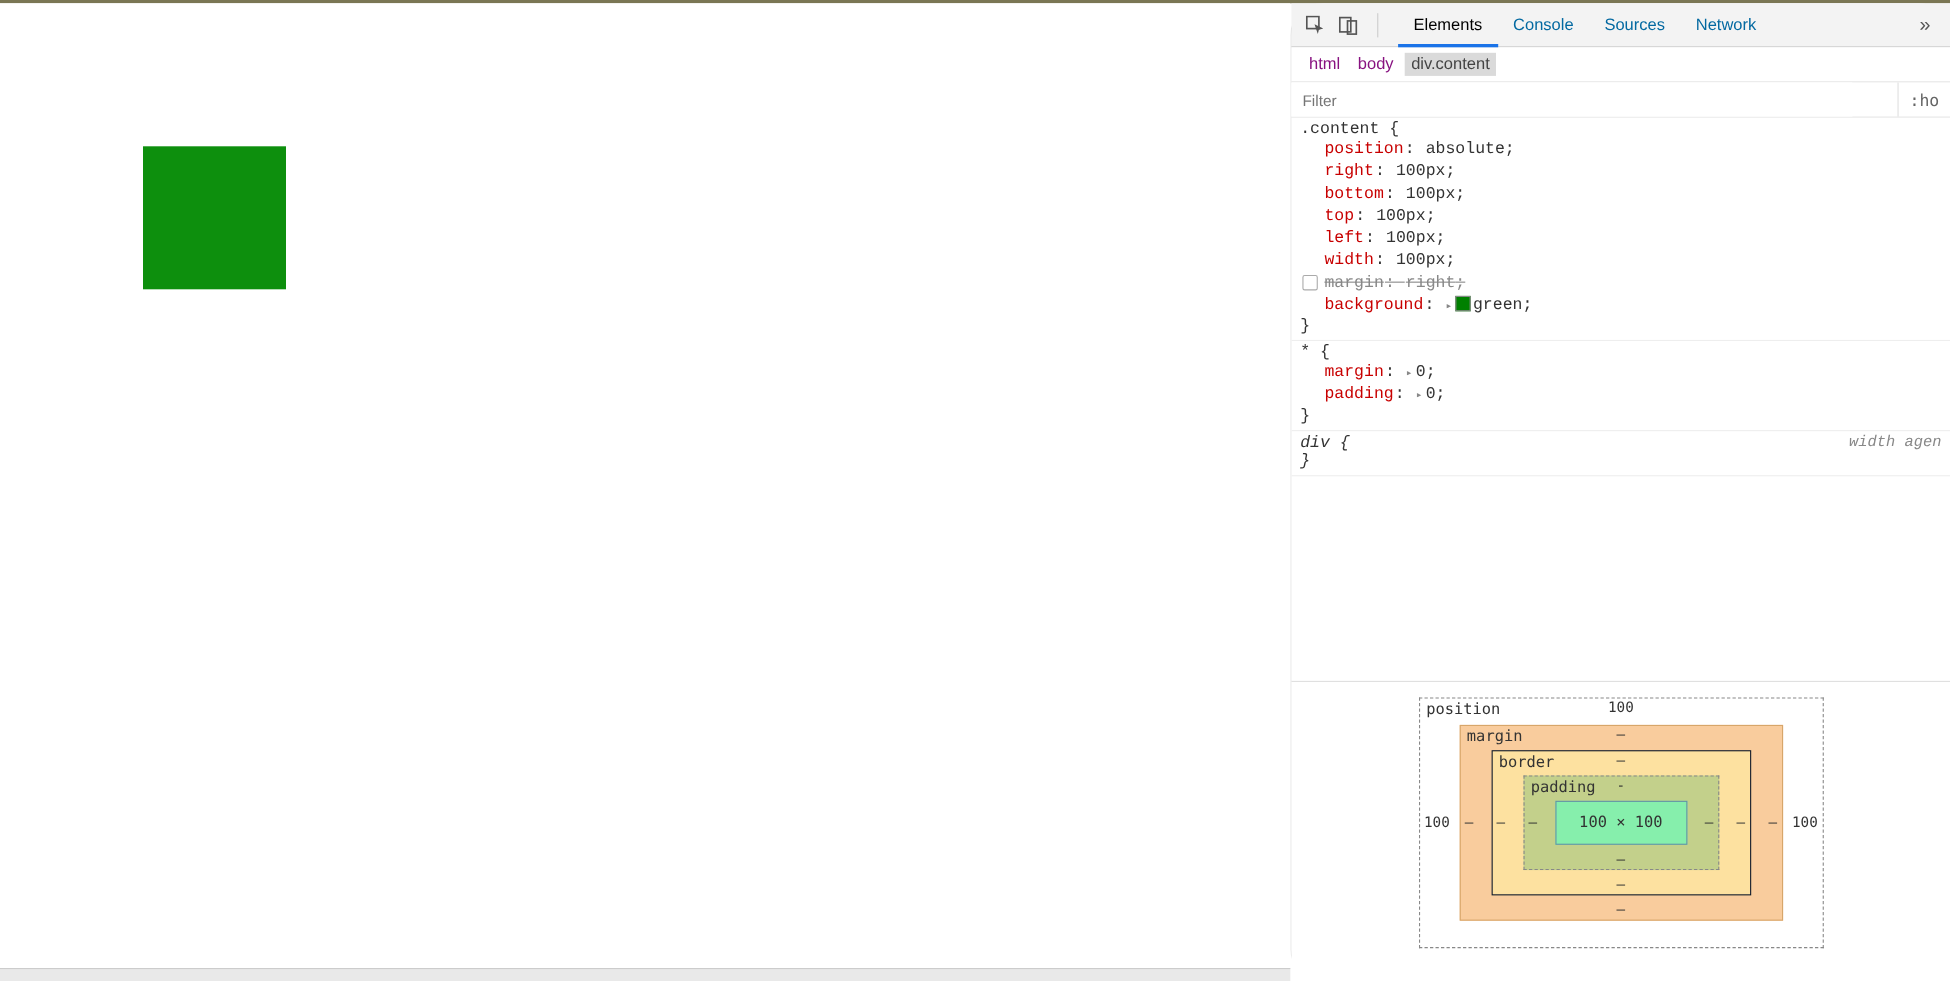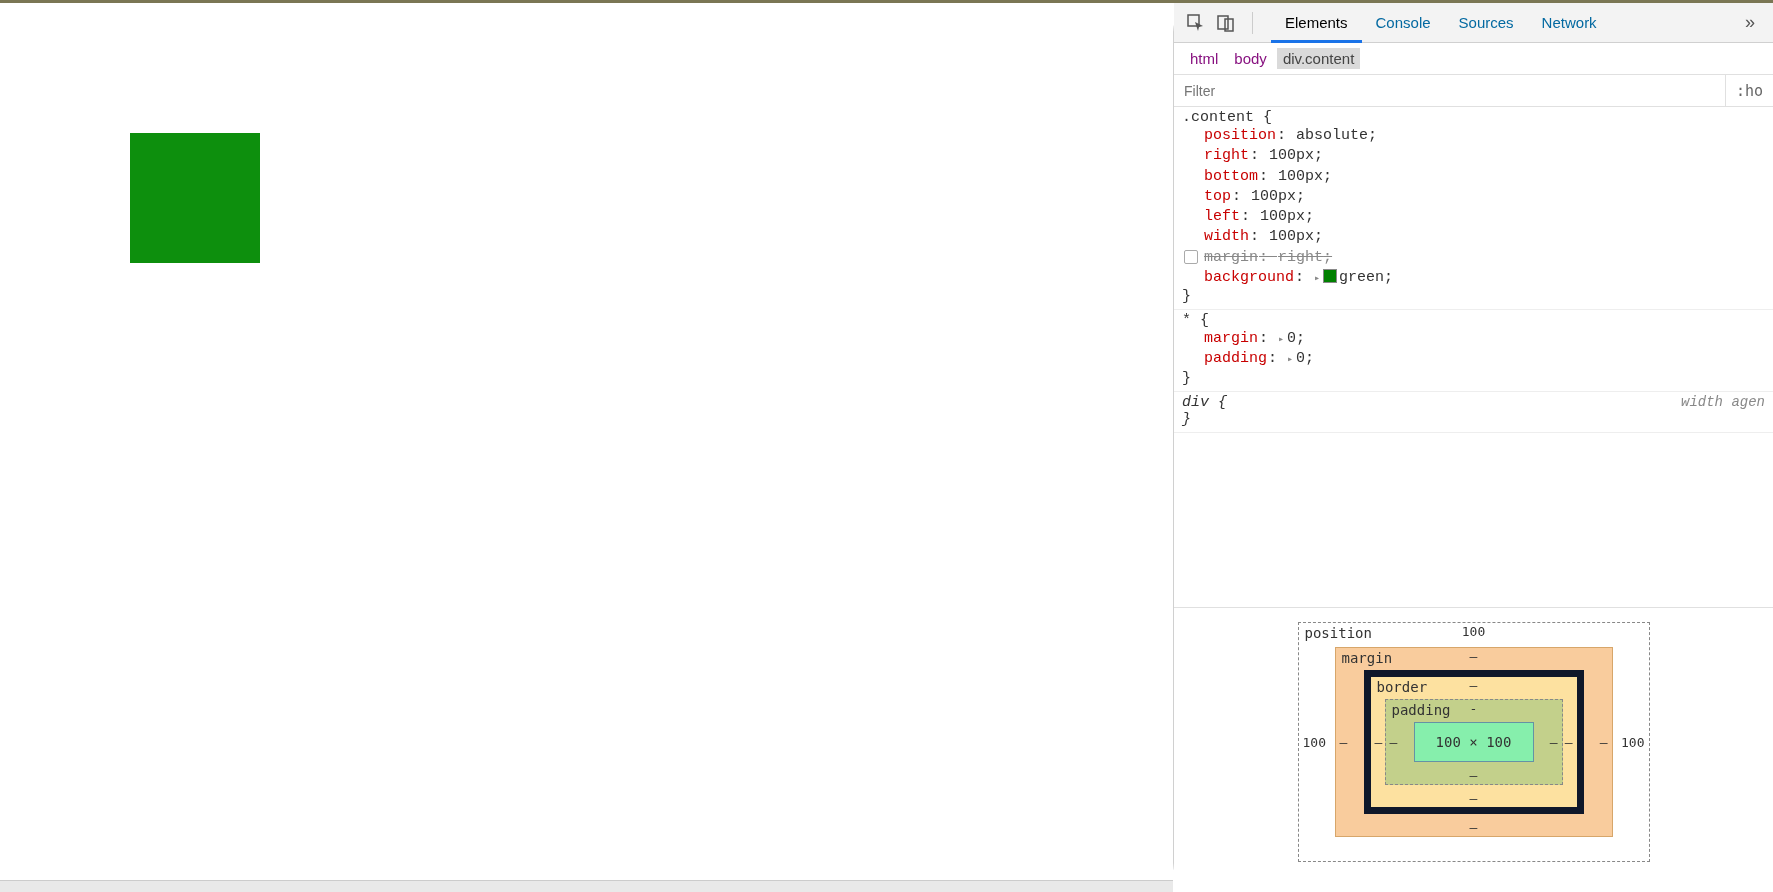--- a/index.html
+++ b/index.html
@@ -66,21 +66,21 @@
   .bm .layer { position:relative; }
   .bm .lbl { position:absolute; left:6px; top:2px; font-size:14px; }
   .bm .edge { position:absolute; font-size:13px; }
   .bm .edge.t { top:1px; left:50%; transform:translateX(-50%);}
   .bm .edge.b { bottom:1px; left:50%; transform:translateX(-50%);}
   .bm .edge.l { left:4px; top:50%; transform:translateY(-50%);}
   .bm .edge.r { right:4px; top:50%; transform:translateY(-50%);}
   .bm .center { width:120px; height:40px; background:#86efac; border:1px solid #6592a5; display:flex; align-items:center; justify-content:center;}
   .bm-position { border:1px dashed #888; padding: 24px 36px; }
   .bm-margin   { background:#f9cc9d; border:1px solid #d7a66a; padding: 22px 28px; }
-  .bm-border   { background:#fde1a0; border:7px solid #0f172a;    padding: 22px 14px; }
+  .bm-border   { background:#fde1a0; border:1px solid #0f172a;    padding: 22px 28px; }
   .bm-padding  { background:#c3d08b; border:1px dashed #888;   padding: 22px 28px; }
 
   
   .bottombar { position:absolute; bottom:0; left:0; right:0; height:12px; background:#e9e9e9; border-top:1px solid #ccc;}
 </style>
 </head>
 <body>
 
 <div class="shell">
 

